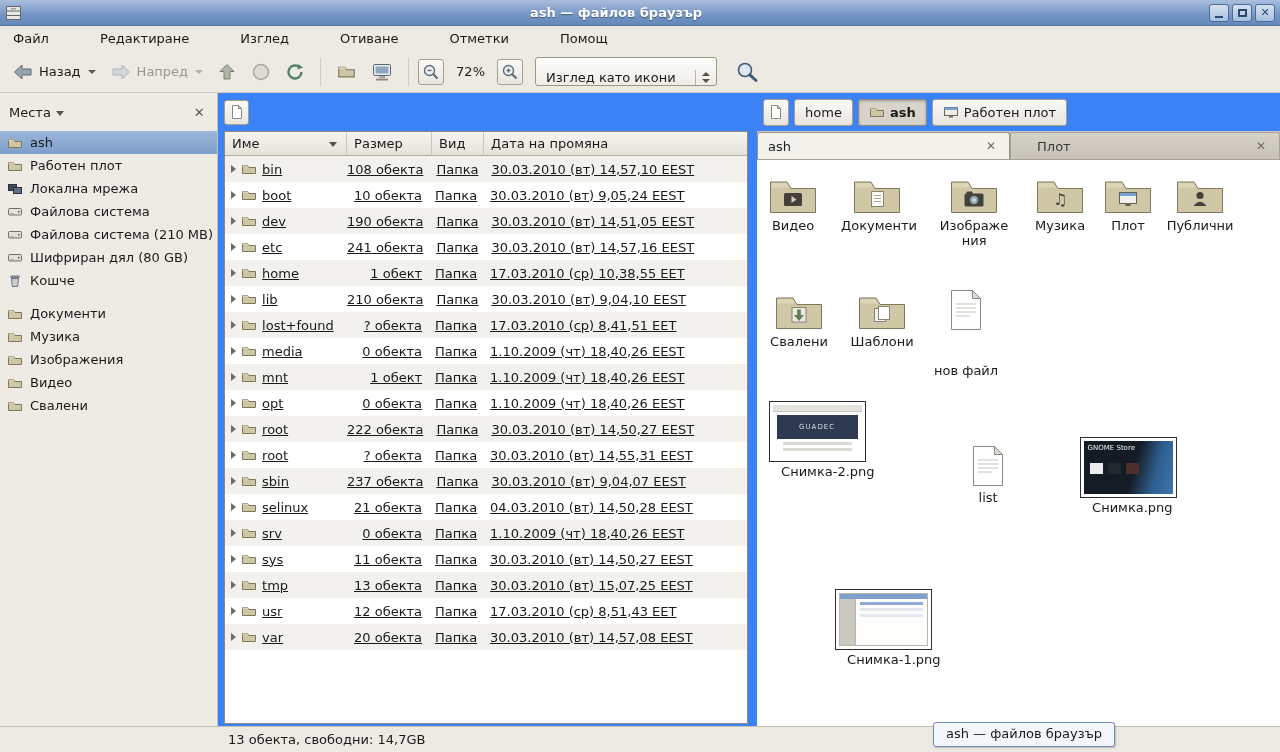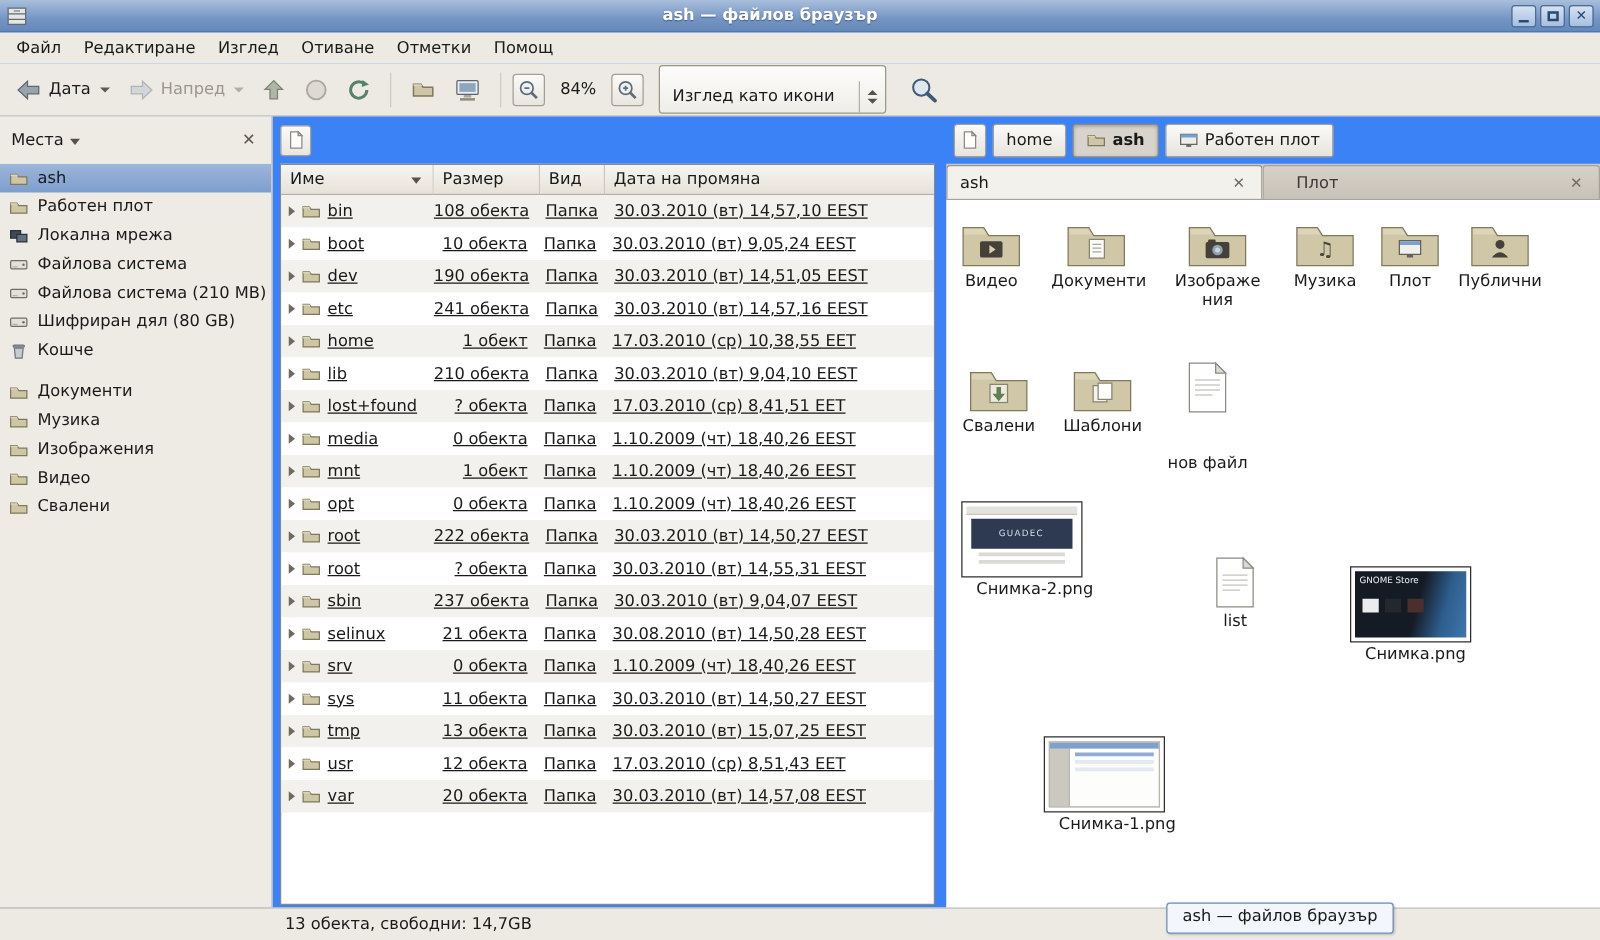--- a/index.html
+++ b/index.html
@@ -11,34 +11,34 @@
 .titlebar{flex:0 0 26px;background:linear-gradient(#A9BEDC,#7495C4 60%,#6588BA);display:flex;align-items:center;padding:0 5px;gap:6px;border-bottom:1px solid #52749F;}
 .tb-icon{width:18px;height:17px;display:flex;align-items:center;}
 .tb-title{flex:1;text-align:center;color:#fff;font-weight:bold;font-size:13px;text-shadow:0 1px 1px rgba(0,0,0,.4);}
 .tb-btns{display:flex;gap:3px;}
 .tb-btn{width:20px;height:18px;border:1px solid #4A6C98;border-radius:3px;background:linear-gradient(#D7E2F1,#A6BFDF);display:flex;align-items:center;justify-content:center;color:#274A71;}
 .glyph-min{width:8px;height:2px;background:#274A71;margin-top:8px;}
 .glyph-max{width:9px;height:8px;border:2px solid #274A71;}
 .glyph-close{font-size:11px;font-weight:bold;line-height:1;}
 
 
-.menubar{flex:0 0 25px;display:flex;align-items:center;padding:0 4px;background:#EDEAE3;}
+.menubar{flex:0 0 25px;display:flex;align-items:center;padding:0 4px;background:#EDEAE3;gap:33px;}
 .menu-item{padding:3px 9px;font-size:13px;}
 
 
 .toolbar{flex:0 0 42px;display:flex;align-items:center;padding:0 6px;gap:2px;background:#EDEAE3;border-bottom:1px solid #CFCBC1;}
 .tool-btn{display:flex;align-items:center;gap:5px;padding:5px 6px;border-radius:3px;}
 .tool-label{font-size:13px;}
 .disabled .tool-label{color:#9B978D;}
 .dd-arrow{width:0;height:0;border-left:4px solid transparent;border-right:4px solid transparent;border-top:4px solid #5E5A52;margin-left:2px;}
 .disabled .dd-arrow{border-top-color:#B3AFA5;}
 .tool-sep{width:1px;height:28px;background:#CFCBC1;margin:0 7px;}
 .small-btn{width:26px;height:26px;border:1px solid #A59F93;border-radius:3px;background:linear-gradient(#FBFAF8,#E9E6DF);display:flex;align-items:center;justify-content:center;}
 .zoom-label{padding:0 10px;font-size:13px;}
-.combo{display:flex;align-items:center;border:1px solid #998;background:linear-gradient(#FDFDFC,#EFEDE8);border-radius:3px;padding:12px 0 0 10px;width:182px;height:39px;margin-left:10px;font-size:13px;}
+.combo{display:flex;align-items:center;border:1px solid #998;background:linear-gradient(#FDFDFC,#EFEDE8);border-radius:3px;padding:12px 0 0 10px;width:182px;height:29px;margin-left:10px;font-size:13px;}
 .combo-arrows{margin-left:auto;display:flex;flex-direction:column;gap:3px;border-left:1px solid #B5B1A6;padding:0 6px;height:100%;justify-content:center;}
 .ca-up{width:0;height:0;border-left:4px solid transparent;border-right:4px solid transparent;border-bottom:4px solid #57534A;}
 .ca-down{width:0;height:0;border-left:4px solid transparent;border-right:4px solid transparent;border-top:4px solid #57534A;}
 .search-btn{margin-left:10px;}
 
 
 .main{flex:1;display:flex;min-height:0;}
 
 
 .sidebar{flex:0 0 218px;display:flex;flex-direction:column;background:#EEEBE4;border-right:1px solid #C5C1B7;}
@@ -98,21 +98,21 @@
 .iv-item:nth-child(2){left:82px;top:14px;}
 .iv-item:nth-child(3){left:179px;top:14px;}
 .iv-item:nth-child(4){left:265px;top:14px;}
 .iv-item:nth-child(5){left:333px;top:14px;}
 .iv-item:nth-child(6){left:405px;top:14px;}
 .iv-item:nth-child(7){left:4px;top:130px;}
 .iv-item:nth-child(8){left:87px;top:130px;}
 .iv-item:nth-child(9){left:171px;top:128px;gap:32px;}
 .iv-item:nth-child(10){left:10px;top:220px;}
 .iv-item:nth-child(11){left:193px;top:284px;}
-.iv-item:nth-child(12){left:321px;top:272px;}
+.iv-item:nth-child(12){left:321px;top:256px;}
 .iv-item:nth-child(13){left:76px;top:408px;}
 .iv-item:nth-child(3) .iv-label{overflow-wrap:anywhere;}
 
 
 .thumb{width:97px;border:1px solid #2E2E2E;background:#fff;padding:3px;margin-top:21px;}
 .th-in{height:53px;position:relative;overflow:hidden;background:#fff;}
 .tw-bar{height:7px;background:#E4E2DD;border-bottom:1px solid #C8C6C0;}
 .tw-dark{margin:3px 4px 0;height:24px;background:#2E3A52;color:#D8DEEA;font-size:7px;line-height:24px;text-align:center;letter-spacing:1px;}
 .tw-lines i{display:block;height:3px;background:#DCDAD5;margin:3px 10px 0;}
 .th-store{background:linear-gradient(105deg,#141B24 0%,#141B24 55%,#2E5E8E 78%,#3E76AC 100%);}
@@ -171,21 +171,21 @@
       <div class="menu-item">Помощ</div>
     </div>
 
   <div class="toolbar">
     <div class="tool-btn">
       <span>
           <svg width="22" height="20" viewBox="0 0 22 20">
             <path d="M10 3 L2.5 10 L10 17 L10 13 L19 13 L19 7 L10 7 Z" fill="#97A3AD" stroke="#5D6973"></path>
           </svg>
         </span>
-      <span class="tool-label">Дата</span>
+      <span class="tool-label">Назад</span>
       <span class="dd-arrow"></span>
     </div>
     <div class="tool-btn disabled">
       <span>
           <svg width="22" height="20" viewBox="0 0 22 20">
             <path d="M12 3 L19.5 10 L12 17 L12 13 L3 13 L3 7 L12 7 Z" fill="#D3D6D9" stroke="#AEB3B8"></path>
           </svg>
         </span>
       <span class="tool-label">Напред</span>
       <span class="dd-arrow"></span>
@@ -234,21 +234,21 @@
     <div class="tool-sep"></div>
     <div class="small-btn">
       <span>
           <svg width="18" height="18" viewBox="0 0 18 18">
             <circle cx="7.5" cy="7.5" r="5" fill="#EDF2F6" stroke="#5F6B75" stroke-width="1.4"></circle>
             <line x1="5.5" y1="7.5" x2="9.5" y2="7.5" stroke="#5F6B75" stroke-width="1.4"></line>
             <line x1="11.2" y1="11.2" x2="15.5" y2="15.5" stroke="#5F6B75" stroke-width="2.2"></line>
           </svg>
         </span>
     </div>
-    <div class="zoom-label">84%</div>
+    <div class="zoom-label">72%</div>
     <div class="small-btn">
       <span>
           <svg width="18" height="18" viewBox="0 0 18 18">
             <circle cx="7.5" cy="7.5" r="5" fill="#EDF2F6" stroke="#5F6B75" stroke-width="1.4"></circle>
             <line x1="5.5" y1="7.5" x2="9.5" y2="7.5" stroke="#5F6B75" stroke-width="1.4"></line>
             <line x1="7.5" y1="5.5" x2="7.5" y2="9.5" stroke="#5F6B75" stroke-width="1.4"></line>
             <line x1="11.2" y1="11.2" x2="15.5" y2="15.5" stroke="#5F6B75" stroke-width="2.2"></line>
           </svg>
         </span>
     </div>
@@ -622,21 +622,21 @@
                 <span class="row-folder">
                   <svg width="16" height="16" viewBox="0 0 16 16">
                     <path d="M1.5 4.5 h5 l1.5 2 h6.5 v6 h-13 Z" fill="#CEC6A4" stroke="#7E785C"></path>
                     <path d="M1.5 4.5 h5 l1 1.3 h-6 Z" fill="#DCD5B8"></path>
                   </svg>
                 </span>
                 <span>selinux</span>
               </div>
               <div class="cell c-size">21 обекта</div>
               <div class="cell c-type">Папка</div>
-              <div class="cell c-date">30.08.2010 (вт) 14,50,28 EEST</div>
+              <div class="cell c-date">04.03.2010 (вт) 14,50,28 EEST</div>
             </div>
             <div class="trow odd">
               <div class="cell c-name">
                 <span class="expander"></span>
                 <span class="row-folder">
                   <svg width="16" height="16" viewBox="0 0 16 16">
                     <path d="M1.5 4.5 h5 l1.5 2 h6.5 v6 h-13 Z" fill="#CEC6A4" stroke="#7E785C"></path>
                     <path d="M1.5 4.5 h5 l1 1.3 h-6 Z" fill="#DCD5B8"></path>
                   </svg>
                 </span>

